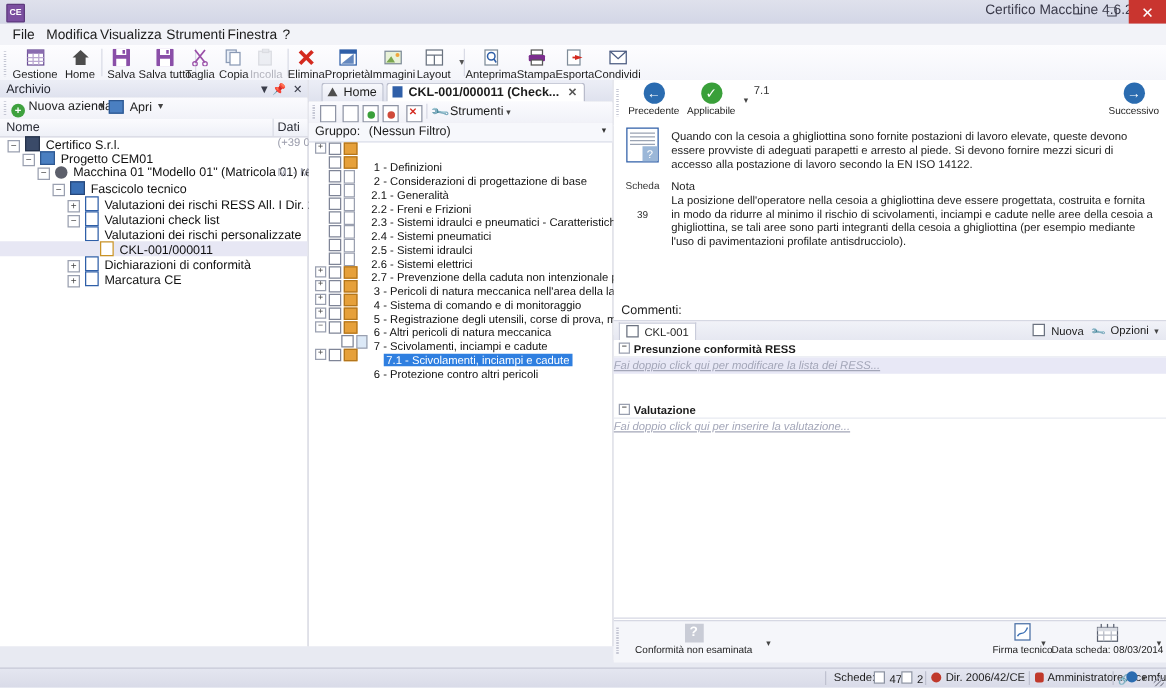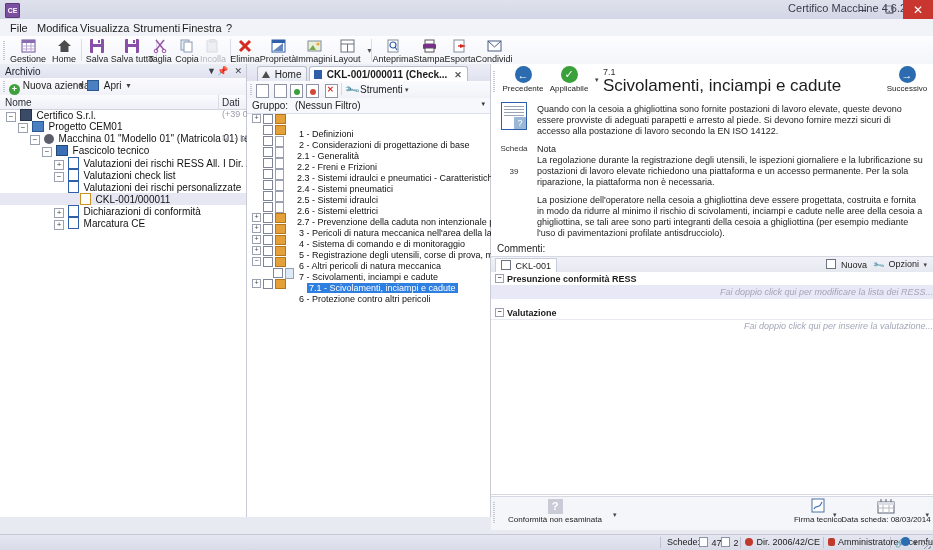--- a/index.html
+++ b/index.html
@@ -183,21 +183,21 @@
   .comact{position:absolute;top:2px;font-size:9px;color:#1c1c1c;}
 
   .grid{position:absolute;left:491px;top:272px;width:442px;height:222px;background:#fff;
      border-bottom:1px solid #d6d8e3;}
   .ghdr{position:relative;height:13px;font-size:9px;font-weight:bold;color:#1c1c1c;
      border-bottom:1px solid #e8eaf1;}
   .ghdr .gexp{position:absolute;left:4px;top:2px;width:7px;height:7px;border:1px solid #9aa0b0;
      background:#fff;font-size:7px;line-height:6px;text-align:center;color:#444;}
   .ghdr .gt{position:absolute;left:16px;top:2px;}
   .grow{position:relative;height:13px;font-size:9px;font-style:italic;color:#a3a6b8;
-     text-align:right;line-height:13px;}
+     text-align:left;line-height:13px;text-decoration:underline;}
   .grow.hl{background:#e8e8f6;}
 
   .rfoot{position:absolute;left:491px;top:496px;width:442px;height:33px;
      background:#f5f6fa;border-top:1px solid #d6d8e3;}
   .rfgrip{position:absolute;left:2px;top:5px;width:2px;height:22px;
      background:repeating-linear-gradient(#c5c7d4 0 1px,transparent 1px 2px);}
   .fitem{position:absolute;top:1px;text-align:center;}
   .fic{height:16px;display:flex;align-items:center;justify-content:center;}
   .flb{font-size:8px;color:#1c1c1c;white-space:nowrap;margin-top:1px;}
   .fcaret{position:absolute;font-size:7px;color:#444;}
@@ -673,41 +673,39 @@
         <div class="navlb">Precedente</div>
       </div>
 
       <div class="navbtn" style="left:55px;width:46px">
         <div class="circ green">✓</div>
         <div class="navlb">Applicabile</div>
       </div>
       <span style="position:absolute;left:104px;top:12px;font-size:7px;color:#444">▾</span>
 
       <div class="secnum" style="left:112px;top:3px">7.1</div>
-      <div class="sectitle" style="left:112px;top:12px">Scivolamenti, inciampi e cadute</div>
 
       <div class="navbtn" style="right:4px;width:44px">
         <div class="circ blue">→</div>
         <div class="navlb">Successivo</div>
       </div>
     </div>
 
     <div class="rbody">
       <div class="schedabox">
         <div class="sched-ic">
           <div class="sched-q">?</div>
         </div>
         <div class="sched-lb">Scheda</div>
         <div class="sched-lb">39</div>
       </div>
 
       <div class="rtext">
         <p>Quando con la cesoia a ghigliottina sono fornite postazioni di lavoro elevate, queste devono essere provviste di adeguati parapetti e arresto al piede. Si devono fornire mezzi sicuri di accesso alla postazione di lavoro secondo la EN ISO 14122.</p>
         <p class="nota">Nota</p>
-        <p>La regolazione durante la registrazione degli utensili, le ispezioni giornaliere e la lubrificazione su postazioni di lavoro elevate richiedono una piattaforma e un accesso permanente. Per la sola riparazione, la piattaforma non è necessaria.</p>
         <p>La posizione dell'operatore nella cesoia a ghigliottina deve essere progettata, costruita e fornita in modo da ridurre al minimo il rischio di scivolamenti, inciampi e cadute nelle aree della cesoia a ghigliottina, se tali aree sono parti integranti della cesoia a ghigliottina (per esempio mediante l'uso di pavimentazioni profilate antisdrucciolo).</p>
       </div>
     </div>
   </div>
 
   <div class="comlbl">Commenti:</div>
 
   <div class="comtabbar">
     <div class="comtab">
       <span class="ic" style="width:8px;height:8px;background:#fff;border:1px solid #6b7280"></span>
@@ -723,21 +721,21 @@
     </div>
     <span style="position:absolute;right:6px;top:4px;font-size:7px;color:#444">▾</span>
   </div>
 
   <div class="grid">
     <div class="ghdr">
       <span class="gexp">−</span>
       <span class="gt">Presunzione conformità RESS</span>
     </div>
     <div class="grow hl">Fai doppio click qui per modificare la lista dei RESS...</div>
-    <div class="ghdr" style="margin-top:7px">
+    <div class="ghdr" style="margin-top:22px">
       <span class="gexp">−</span>
       <span class="gt">Valutazione</span>
     </div>
     <div class="grow">Fai doppio click qui per inserire la valutazione...</div>
   </div>
 
   <div class="rfoot">
     <div class="rfgrip"></div>
 
     <div class="fitem" style="left:8px;width:112px">

